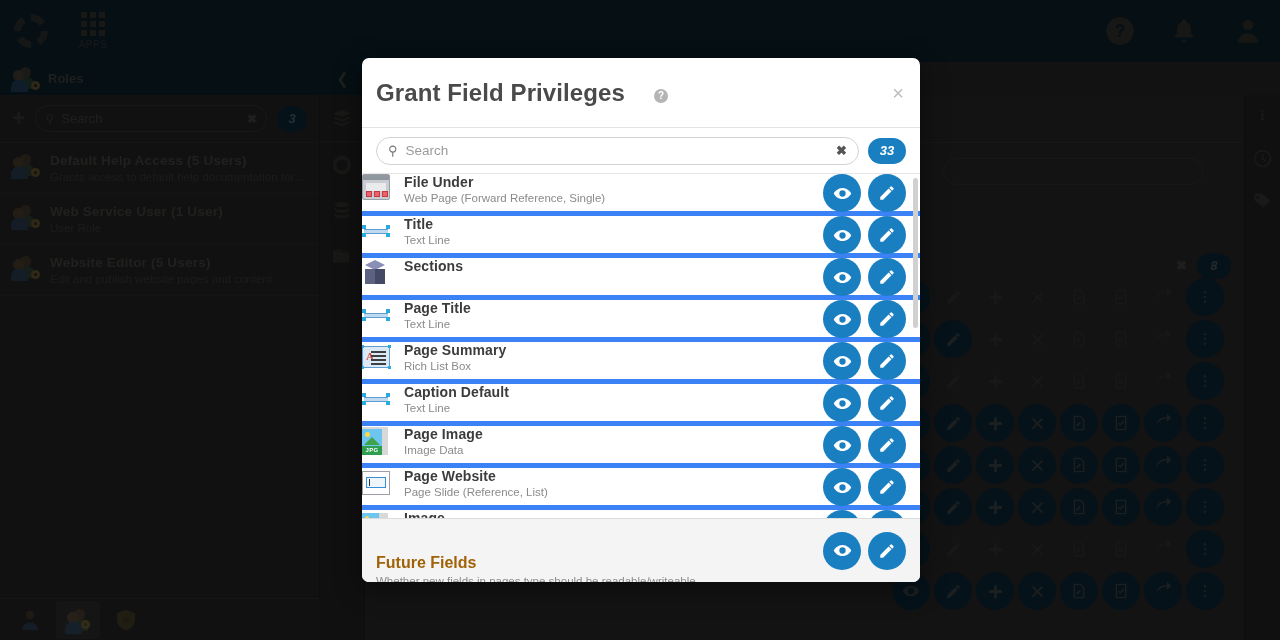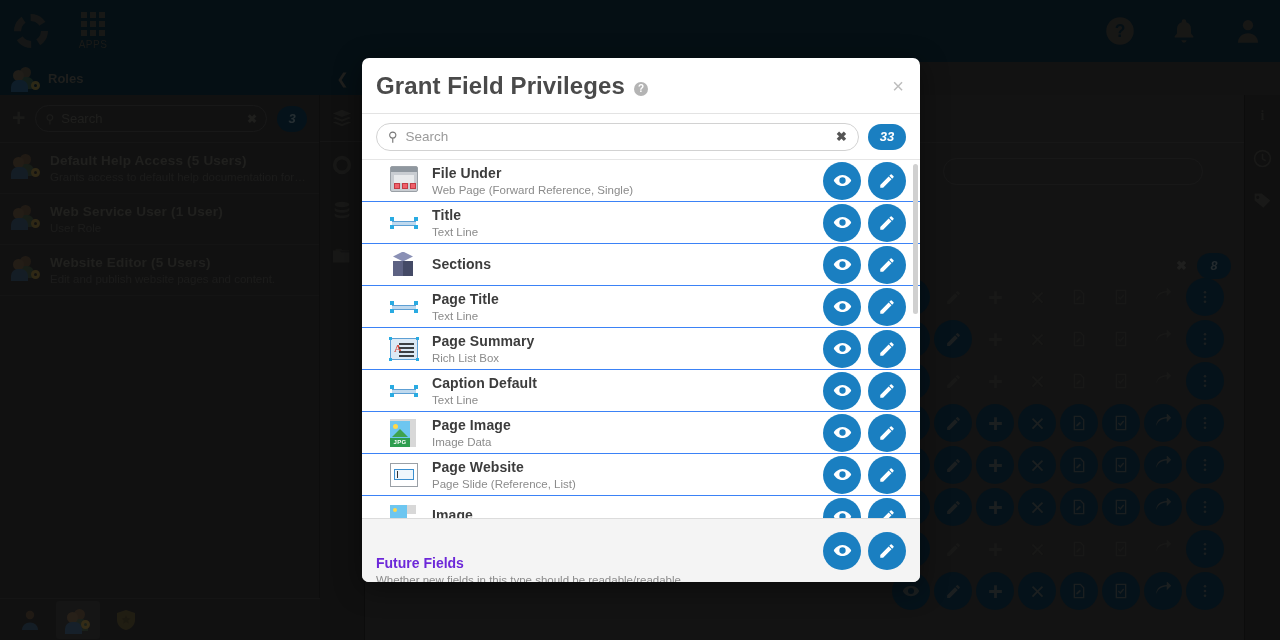--- a/index.html
+++ b/index.html
@@ -143,22 +143,22 @@
   .dim { position: absolute; inset: 0; background: rgba(0,0,0,0.58); }
 
   
   .modal {
     position: absolute; left: 362px; top: 58px; width: 558px; height: 524px;
     background: #ffffff; border-radius: 7px; overflow: hidden;
     box-shadow: 0 6px 28px rgba(0,0,0,.45);
     display: flex; flex-direction: column;
   }
   .modal-head {
-    height: 56px; display: flex; align-items: center; padding: 0 16px 0 14px;
-    border-bottom: 1px solid #e3e3e3; flex: none;
+    height: 70px; display: flex; align-items: center; padding: 0 16px 0 14px;
+    border-bottom: 1px solid #e3e3e3; flex: none; gap: 20px;
   }
   .modal-title {
     font-size: 24px; font-weight: bold; color: #4a4a4a; letter-spacing: .1px;
   }
   .help-badge {
     width: 14px; height: 14px; border-radius: 50%; background: #b4b4b4; color:#fff;
     font-size: 10px; font-weight: bold; display:flex; align-items:center; justify-content:center;
     margin-left: 9px; margin-top: 6px;
   }
   .modal-x { margin-left: auto; font-size: 20px; color: #bdbdbd; line-height: 1; }
@@ -176,22 +176,22 @@
   .msearch-pill .xx { color: #555; font-size: 13px; font-weight: bold; }
   .mcount {
     min-width: 38px; height: 26px; border-radius: 13px; background: #1a7fc1;
     color: #fff; font-size: 13px; font-style: italic; font-weight: bold;
     display: flex; align-items: center; justify-content: center;
   }
 
   .modal-list { flex: 1; overflow: hidden; position: relative; background: #fff; }
   .flist { }
   .frow {
-    display: flex; align-items: center; height: 42px; padding: 0 14px 0 28px;
-    border-bottom: 1px solid #3b82f6;
+    display: flex; height: 42px; padding: 0 14px 0 0;
+    border-bottom: 5px solid #3b82f6;
   }
   .frow .fico { width: 30px; height: 30px; flex: none; margin-right: 12px; position: relative; }
   .frow .ftxt { flex: 1; min-width: 0; }
   .fname { font-size: 14px; font-weight: bold; color: #3c3c3c; line-height: 1.15; letter-spacing:.1px; }
   .ftype { font-size: 11.5px; color: #8b8b8b; margin-top: 2px; }
   .facts { display: flex; gap: 7px; margin-left: 10px; }
   .acircle {
     width: 38px; height: 38px; border-radius: 50%; background: #1a7fc1;
     display: flex; align-items: center; justify-content: center; flex: none;
   }
@@ -200,21 +200,21 @@
   .scrollbar {
     position: absolute; right: 2px; top: 4px; width: 5px; height: 150px;
     background: #d0d0d0; border-radius: 3px;
   }
 
   .modal-foot {
     flex: none; height: 64px; background: #f4f4f4; border-top: 1px solid #dcdcdc;
     display: flex; align-items: center; padding: 0 14px;
   }
   .foot-txt { flex: 1; }
-  .foot-title { font-size: 14px; font-weight: bold; color: #6d28d9; margin-top: 40px; }
+  .foot-title { font-size: 16px; font-weight: bold; color: #a16207; margin-top: 40px; }
   .foot-sub { font-size: 11.5px; color: #8b8b8b; margin-top: 3px; }
 
   
   .ic-webpage { width:28px; height:26px; background:#c9cdd2; border:1px solid #9aa0a6; border-radius:2px; position:relative; }
   .ic-webpage::before { content:''; position:absolute; top:0; left:0; right:0; height:5px; background:#8f979f; }
   .ic-webpage .bar { position:absolute; left:3px; right:3px; top:8px; height:8px; background:#e8eaec; }
   .ic-webpage .sq { position:absolute; bottom:2px; width:6px; height:6px; background:#f0606a; border:1px solid #c23b44;}
   .ic-webpage .s1{left:3px;} .ic-webpage .s2{left:11px;} .ic-webpage .s3{left:19px;}
 
   .ic-textline { width:28px; height:16px; position:relative; }
@@ -1219,21 +1219,21 @@
           </div>
         </div>
 
       </div>
       <div class="scrollbar"></div>
     </div>
 
     <div class="modal-foot">
       <div class="foot-txt">
         <div class="foot-title">Future Fields</div>
-        <div class="foot-sub">Whether new fields in this type should be readable/readable</div>
+        <div class="foot-sub">Whether new fields in pages type should be readable/writeable</div>
       </div>
       <div class="facts">
         <div class="acircle">
             <svg width="19" height="19" viewBox="0 0 24 24">
               <path d="M12 5C6.5 5 2.2 9 1 12c1.2 3 5.5 7 11 7s9.8-4 11-7c-1.2-3-5.5-7-11-7zm0 11a4 4 0 110-8 4 4 0 010 8z"></path>
               <circle cx="12" cy="12" r="2" fill="#1a7fc1"></circle>
             </svg>
           </div>
         <div class="acircle">
             <svg width="18" height="18" viewBox="0 0 24 24">

